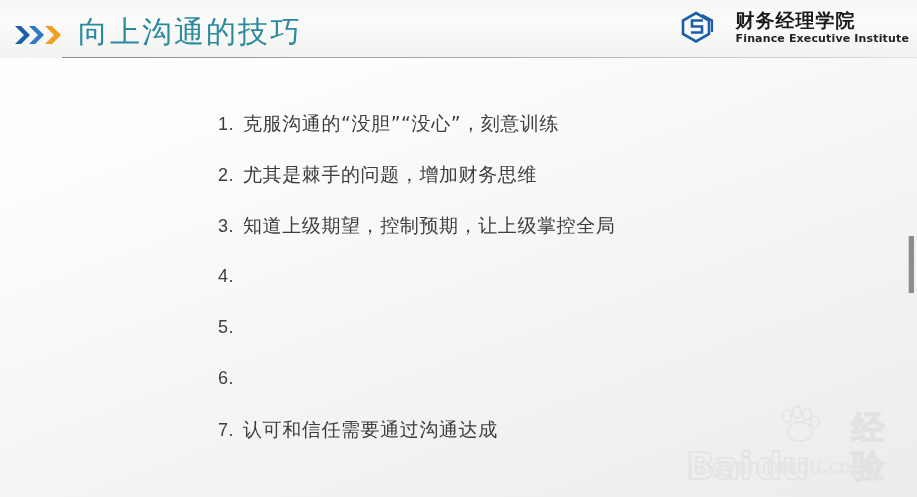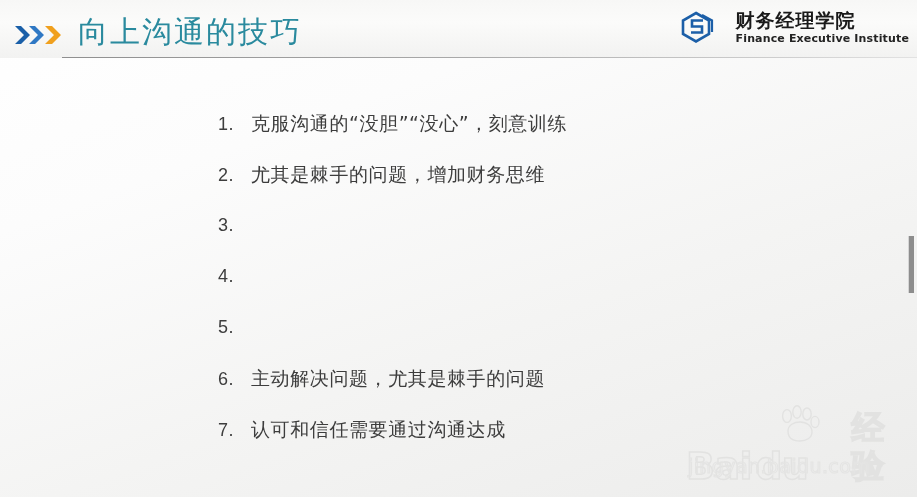--- a/index.html
+++ b/index.html
@@ -126,21 +126,20 @@
   }
   .item-num {
     flex: 0 0 auto;
     width: 25px;
     color: #3d3d3d;
     font-size: 18px;
     font-family: "Liberation Sans", "DejaVu Sans", sans-serif;
   }
   .item-text {
     flex: 0 1 auto;
-    margin-left: 8px;
   }
 
   
   .edge-scroll {
     position: absolute;
     right: 3px;
     top: 236px;
     width: 5px;
     height: 57px;
     background: #8d8d8d;
@@ -236,30 +235,30 @@
     <li class="content-item">
       <span class="item-num">1.</span>
       <span class="item-text">克服沟通的“没胆”“没心”，刻意训练</span>
     </li>
     <li class="content-item">
       <span class="item-num">2.</span>
       <span class="item-text">尤其是棘手的问题，增加财务思维</span>
     </li>
     <li class="content-item">
       <span class="item-num">3.</span>
+      <span class="item-text">知道上级期望，控制预期，让上级掌控全局</span>
     </li>
     <li class="content-item">
       <span class="item-num">4.</span>
     </li>
     <li class="content-item">
       <span class="item-num">5.</span>
     </li>
     <li class="content-item">
       <span class="item-num">6.</span>
-      <span class="item-text">主动解决问题，尤其是棘手的问题</span>
     </li>
     <li class="content-item">
       <span class="item-num">7.</span>
       <span class="item-text">认可和信任需要通过沟通达成</span>
     </li>
   </ul>
 
   <div class="edge-scroll"></div>
 
   <div class="watermark">

